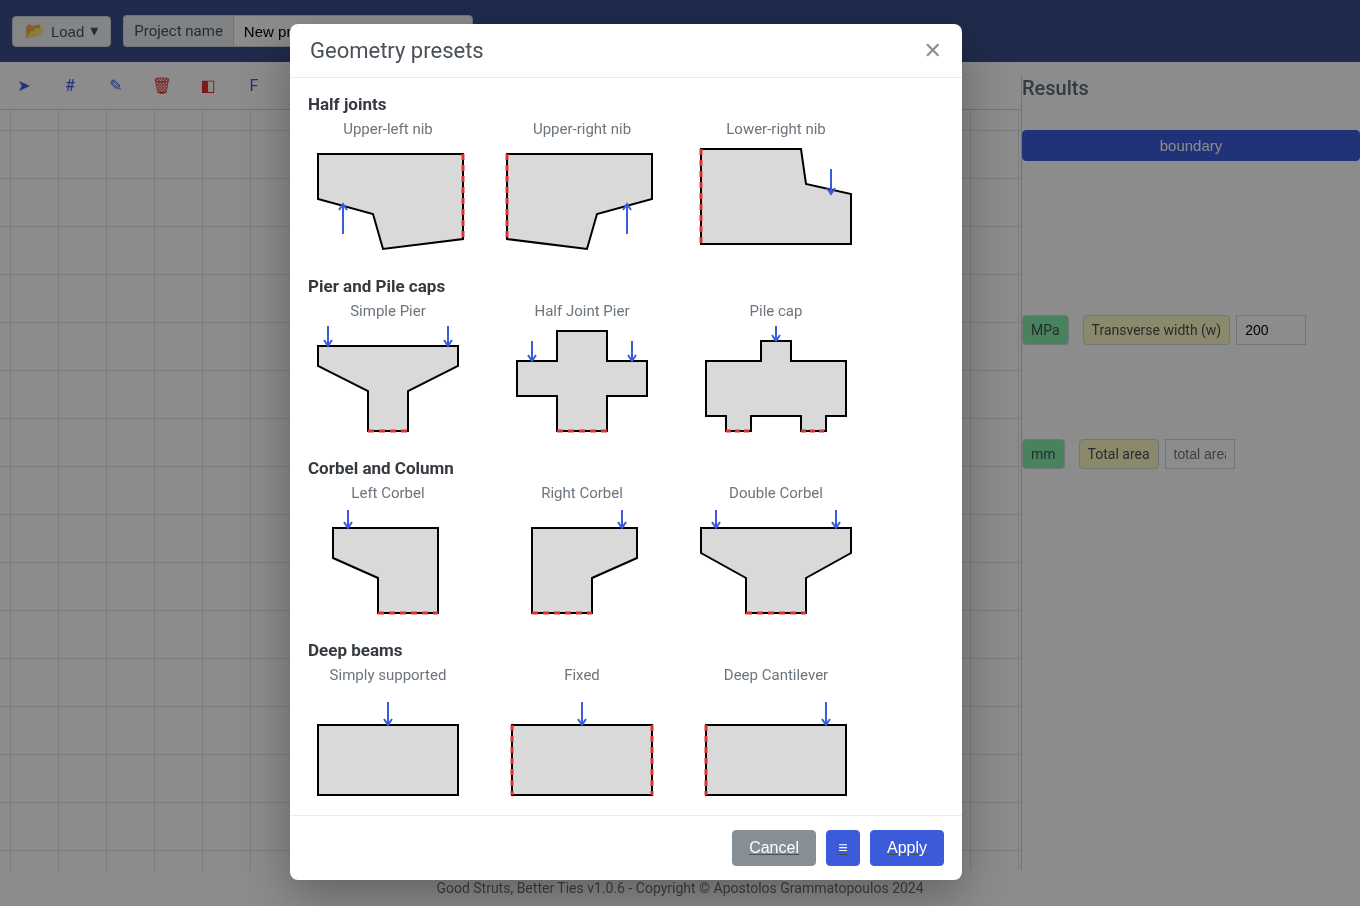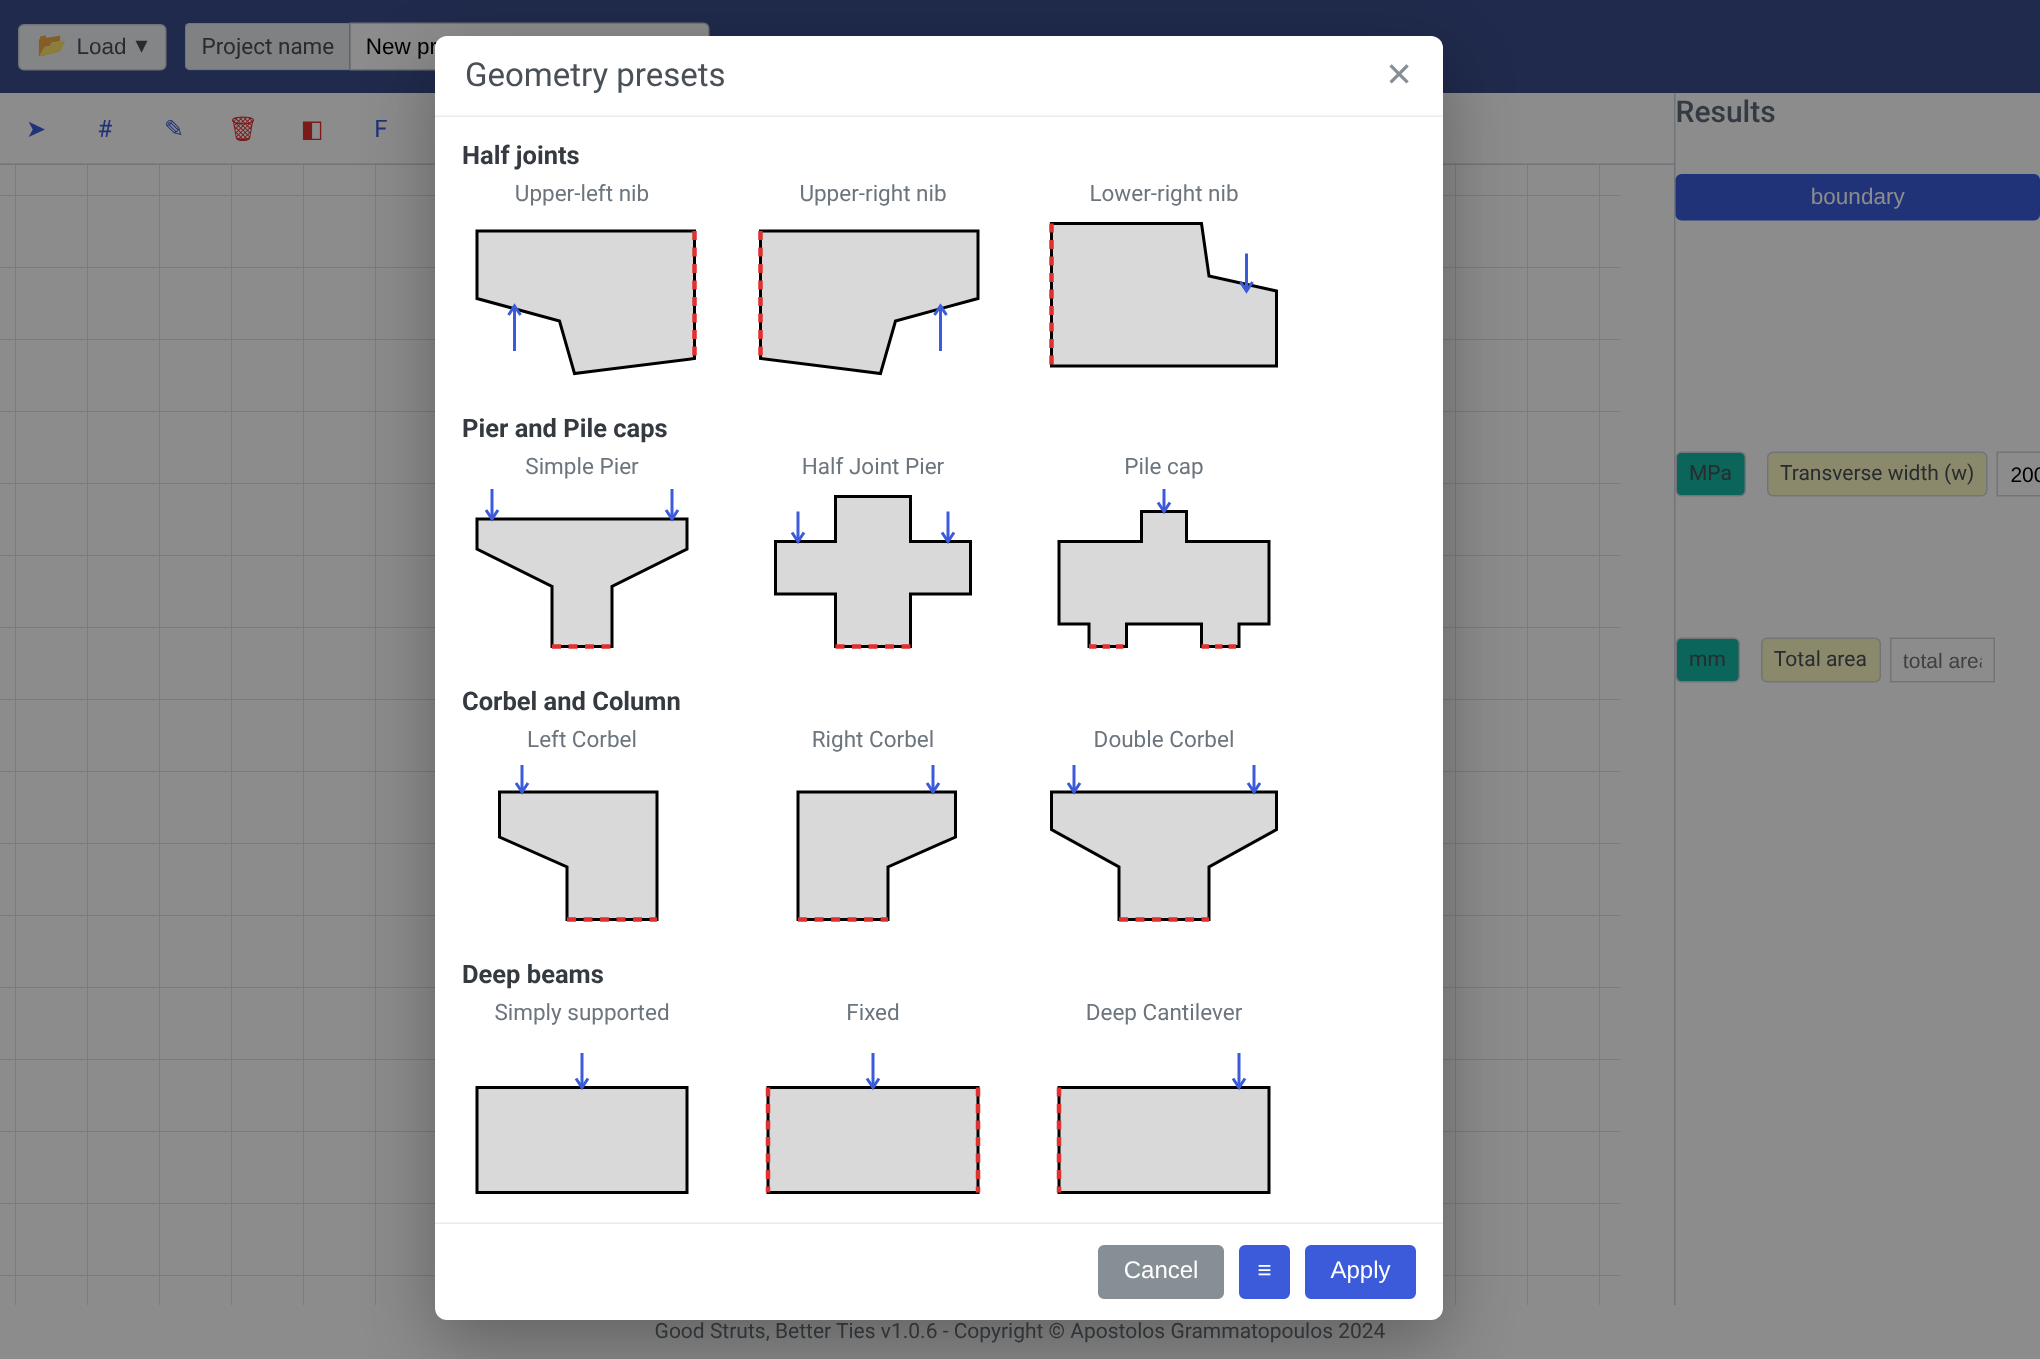--- a/index.html
+++ b/index.html
@@ -26,37 +26,37 @@
   .tool{width:28px;height:28px;display:flex;align-items:center;justify-content:center;color:var(--blue);}
   .tool.red{color:var(--danger);}
   .canvas-area{position:absolute;left:0;top:110px;right:280px;bottom:36px;}
   .grid{position:absolute;inset:0;
     background-image:
       linear-gradient(to right,var(--grid) 1px,transparent 1px),
       linear-gradient(to bottom,var(--grid) 1px,transparent 1px);
     background-size:48px 48px;
     background-position:10px 20px;
   }
-  .rightpanel{position:absolute;right:0;top:62px;bottom:36px;width:244px;border-left:1px solid var(--border);background:#fff;}
+  .rightpanel{position:absolute;right:0;top:76px;bottom:36px;width:339px;border-left:1px solid var(--border);background:#fff;}
   .rightpanel h3{margin:0 0 30px 0;font-weight:500;color:#5f6b7a;font-size:20px;}
   .rightpanel .btn{width:100%;justify-content:center;margin-bottom:12px;}
   .prop-row{display:flex;gap:6px;margin:12px 0;}
   .prop-row .lbl{background:#fef9c3;border:1px solid var(--border);padding:6px 8px;border-radius:4px 0 0 4px;font-size:14px;flex:0 0 auto;}
-  .prop-row .unit{background:#14b8a6;border:1px solid var(--border);border-left:none;padding:6px 8px;border-radius:0 4px 4px 0;font-size:14px;}
+  .prop-row .unit{background:#86efac;border:1px solid var(--border);border-left:none;padding:6px 8px;border-radius:0 4px 4px 0;font-size:14px;}
   .prop-row input{border:1px solid var(--border);padding:6px 8px;font-size:14px;width:70px;}
   .footer{position:absolute;left:0;right:0;bottom:0;height:36px;display:flex;align-items:center;justify-content:center;color:#6c757d;font-size:14px;text-align:center;}
   
   .scrim{position:absolute;inset:0;background:rgba(0,0,0,0.45);}
   
   .modal{position:absolute;left:290px;top:24px;width:672px;height:856px;background:#fff;border-radius:8px;box-shadow:0 16px 48px rgba(0,0,0,0.3);display:flex;flex-direction:column;overflow:hidden;}
   .modal-header{padding:14px 20px;border-bottom:1px solid #e9ecef;display:flex;align-items:center;justify-content:space-between;}
   .modal-header h2{margin:0;font-size:22px;font-weight:400;color:#495057;}
   .close{font-size:22px;color:#868e96;cursor:pointer;line-height:1;}
   .modal-body{flex:1;overflow-y:auto;padding:10px 18px 0 18px;}
-  .modal-footer{padding:14px 18px;border-top:1px solid #e9ecef;display:flex;justify-content:flex-end;gap:10px;}
+  .modal-footer{padding:14px 18px;border-top:1px solid #e9ecef;display:flex;justify-content:flex-end;gap:10px;text-decoration:underline;}
   .section-title{font-weight:700;color:#343a40;font-size:17px;margin:6px 0 6px 0;}
   .preset-grid{display:grid;grid-template-columns:repeat(4,1fr);gap:24px 34px;margin-bottom:22px;}
   .preset{display:flex;flex-direction:column;align-items:center;gap:6px;}
   .preset-label{color:#6c757d;font-size:15px;text-align:right;}
   .thumb{width:160px;height:110px;display:flex;align-items:center;justify-content:center;}
   .thumb svg{max-width:100%;max-height:100%;}
   .modal-footer .btn{font-size:16px;padding:8px 16px;}
   .btn.gray{background:#868e96;color:#fff;border-color:#868e96;}
   .btn.align-icon{width:34px;justify-content:center;padding:8px;}
   

